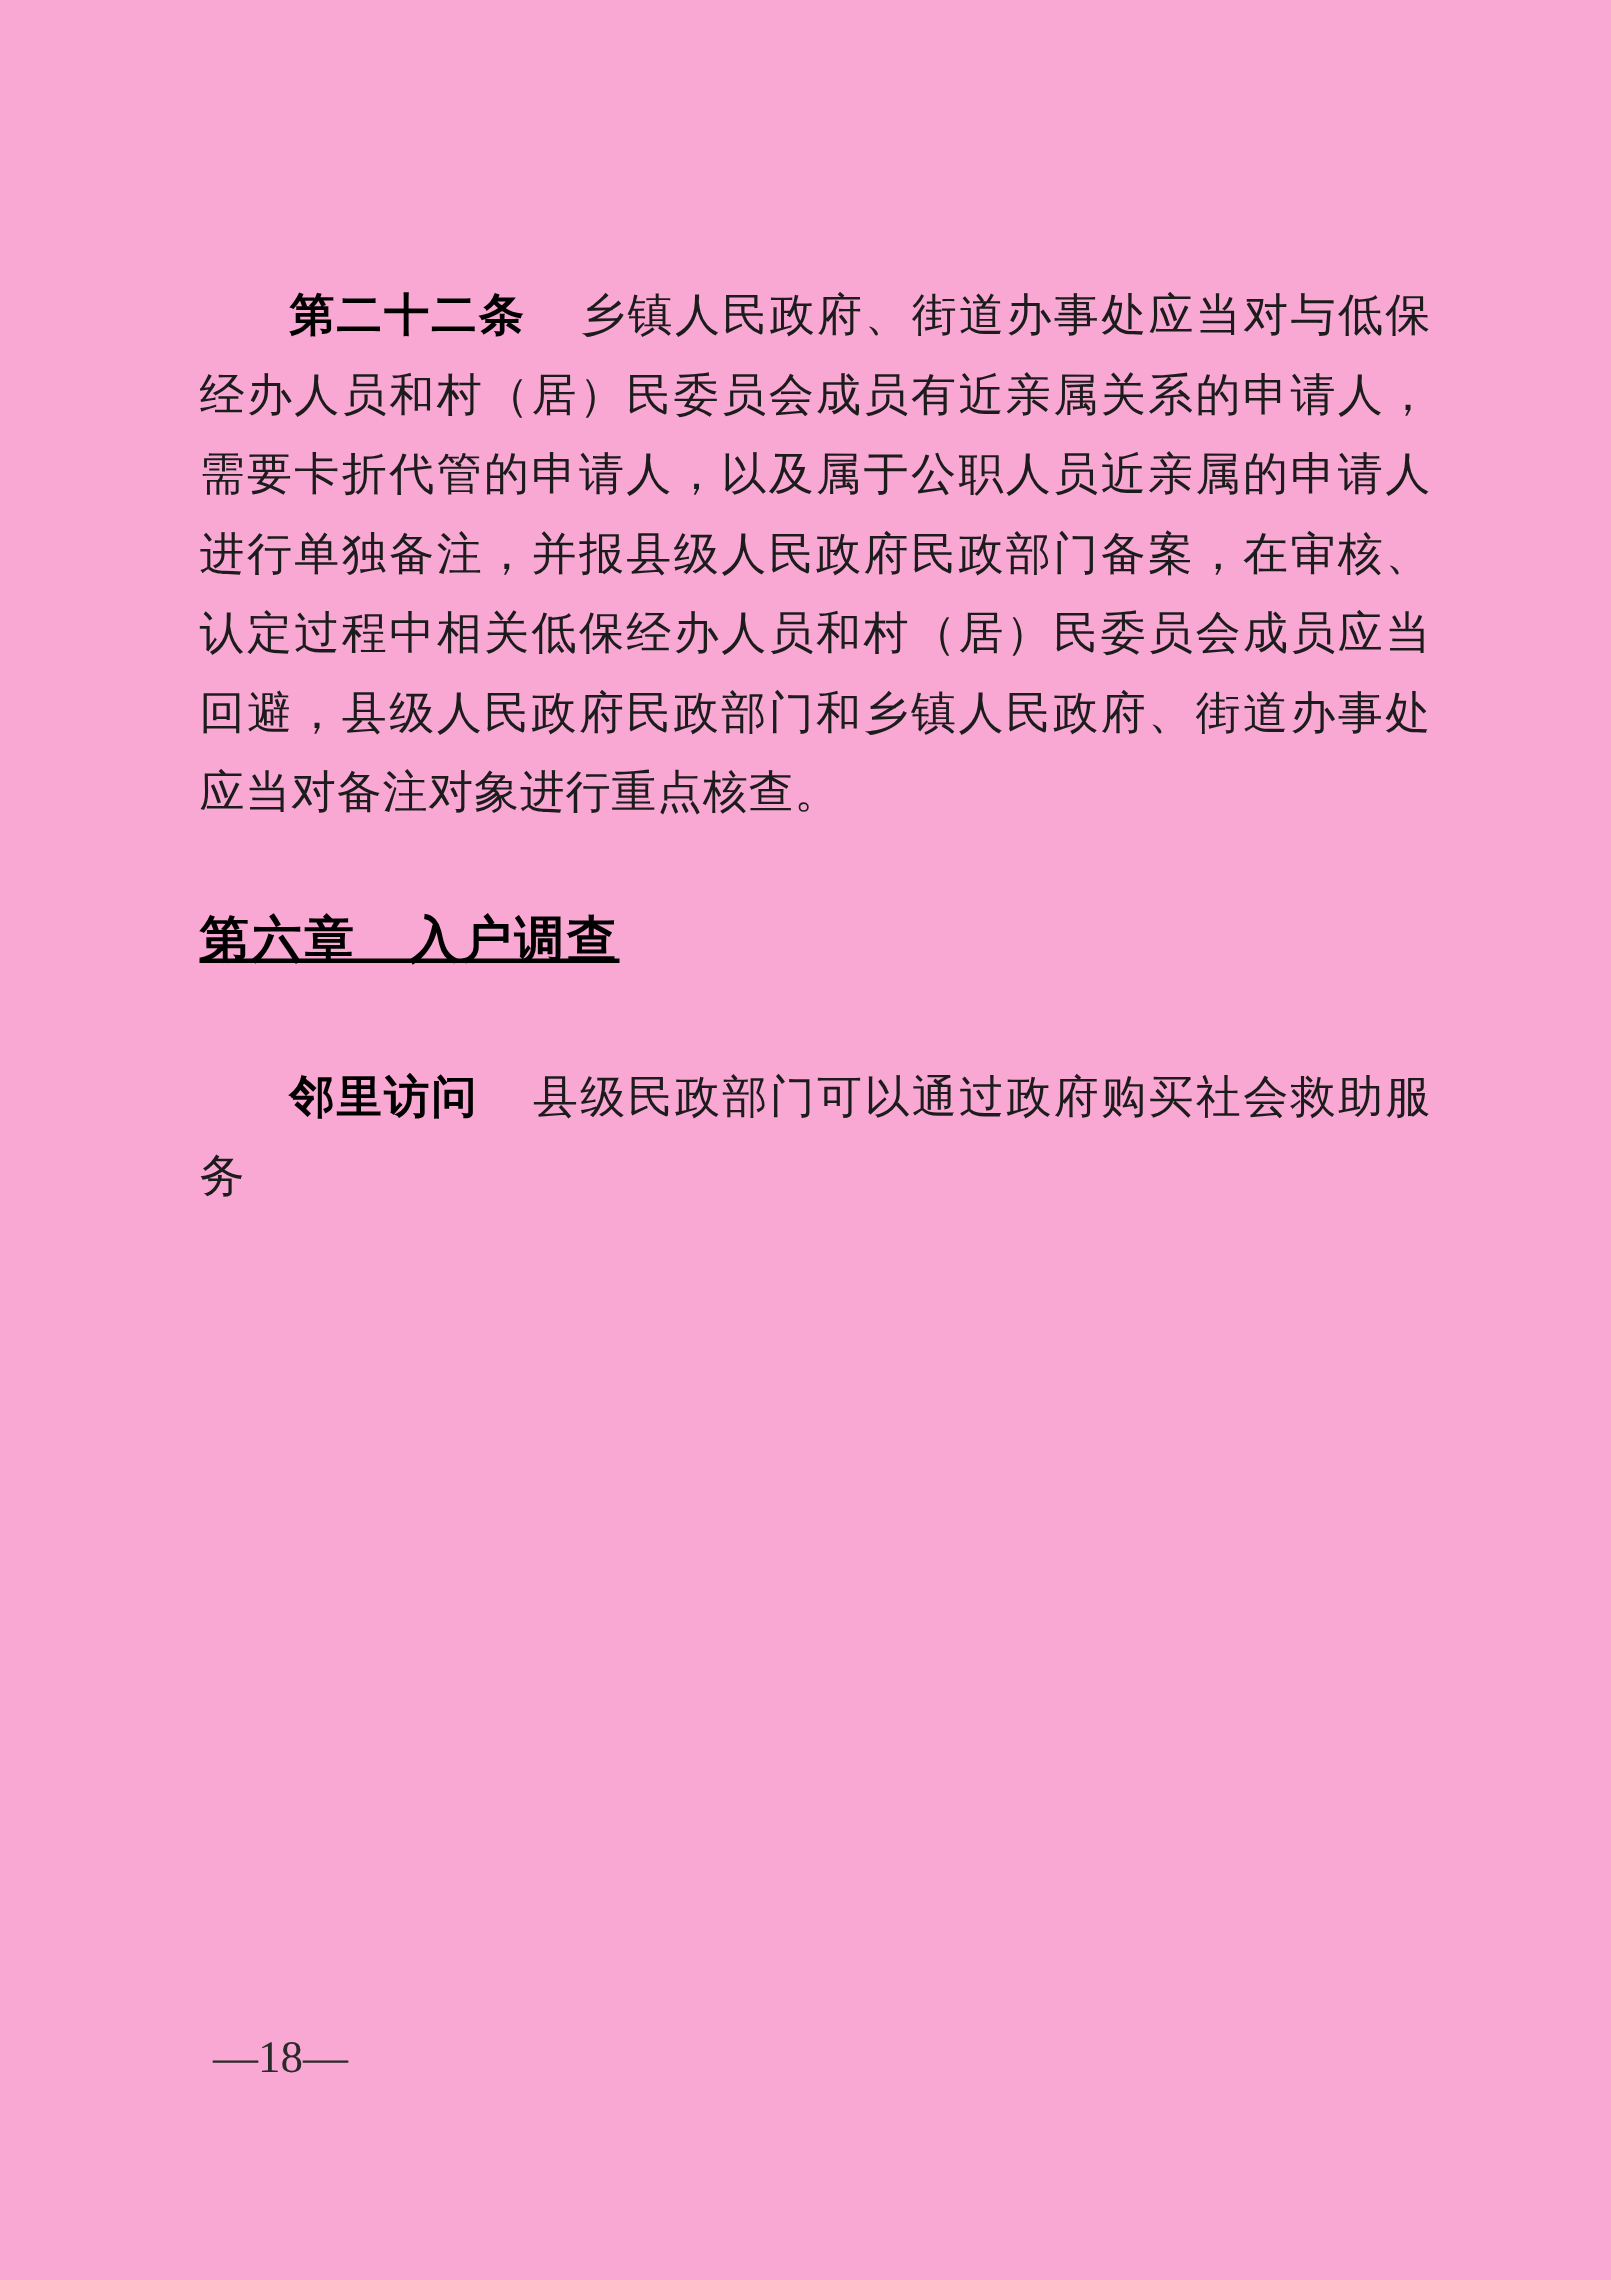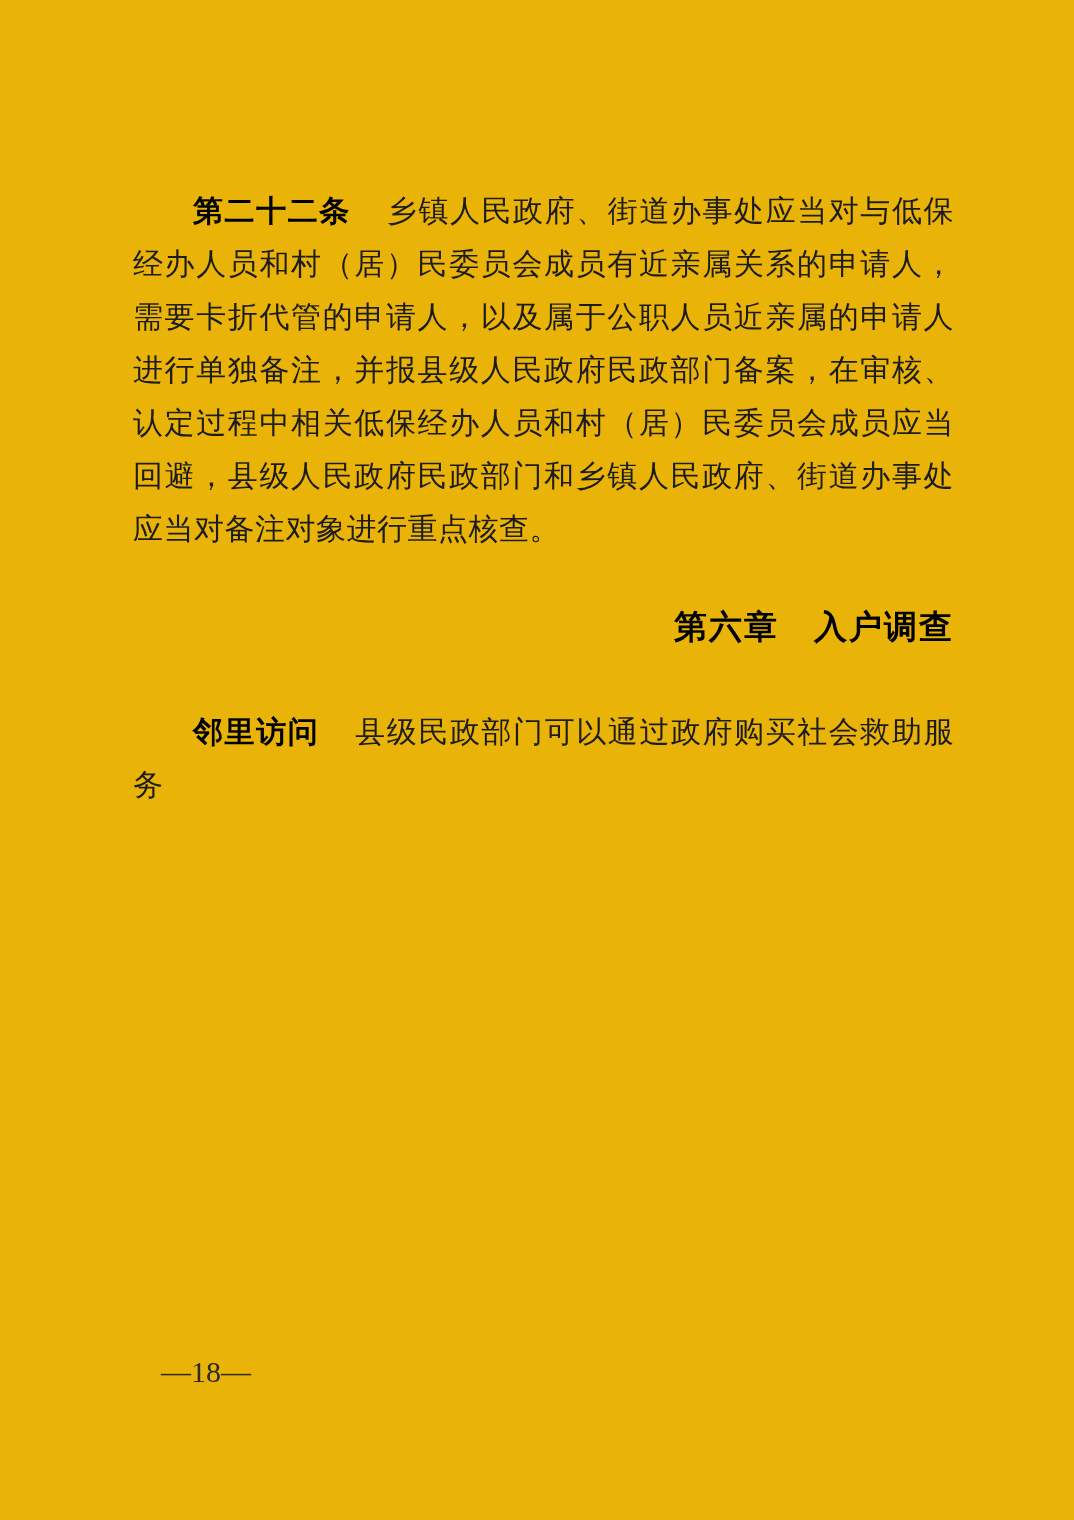--- a/index.html
+++ b/index.html
@@ -4,21 +4,21 @@
 <style>
   html, body {
     margin: 0;
     padding: 0;
     background: #ffffff;
   }
   .page {
     position: relative;
     width: 1074px;
     height: 1520px;
-    background: #eab308;
+    background: #f9a8d4;
     overflow: hidden;
     font-family: "Liberation Serif", "DejaVu Serif", serif;
     color: #1c1c1c;
   }
   .content {
     position: absolute;
     left: 133px;
     top: 184px;
     width: 821px;
   }
@@ -35,28 +35,29 @@
   .term {
     font-weight: bold;
     color: #000000;
     margin-right: 1.2em;
   }
   .chapter {
     margin: 46px 0 51px 0;
     font-size: 33px;
     line-height: 53px;
     font-weight: bold;
-    text-align: right;
+    text-align: left;
     text-indent: 0;
     color: #000000;
     letter-spacing: 2px;
+    text-decoration: underline;
   }
   .page-number {
     position: absolute;
-    left: 161px;
+    left: 142px;
     top: 1356px;
     font-size: 30px;
     line-height: 32px;
     color: #2a2a2a;
     letter-spacing: 0px;
     text-align: right;
   }
 </style>
 </head>
 <body>

